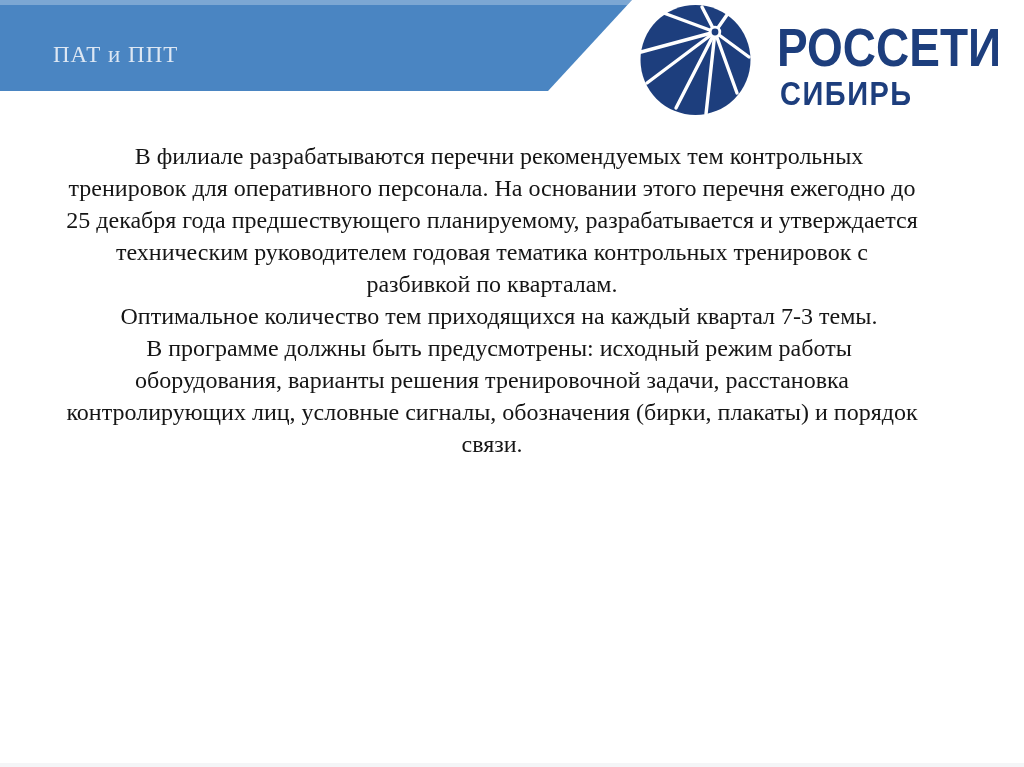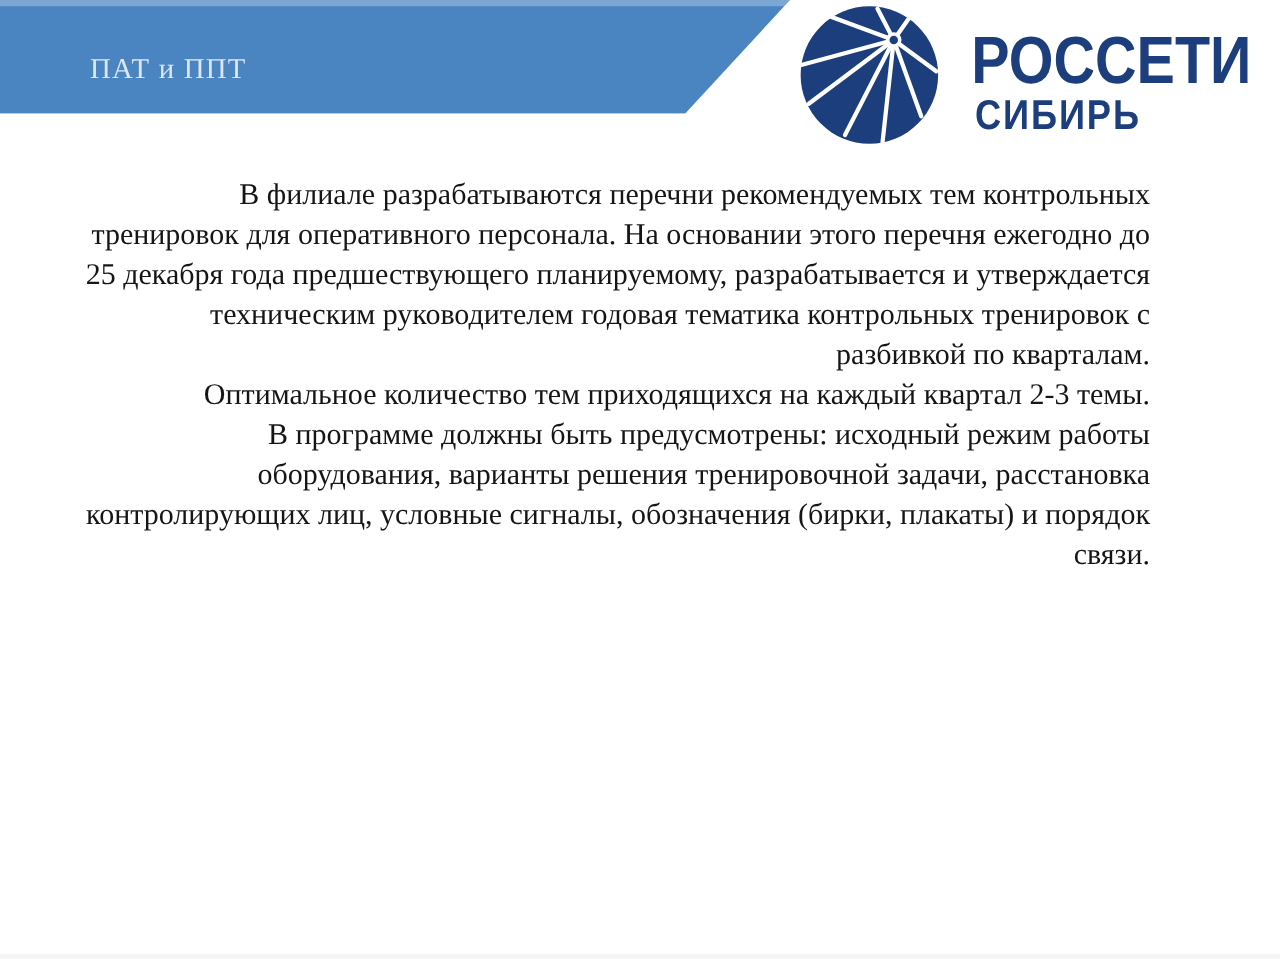--- a/index.html
+++ b/index.html
@@ -20,21 +20,21 @@
     width: 632px; height: 91px;
     background: var(--band-blue, #4a85c2);
     clip-path: polygon(0 0, 100% 0, calc(100% - 84px) 100%, 0 100%);
   }
   .band-sheen {
     position: absolute; left: 0; top: 0;
     width: 100%; height: 5px;
     background: rgba(255,255,255,0.28);
   }
   .slide-title {
-    position: absolute; left: 72px; top: 42px;
+    position: absolute; left: 53px; top: 42px;
     font-size: 23px; line-height: 1.1;
     letter-spacing: 1px;
     color: var(--title-text, #dde7f3);
     white-space: nowrap;
     font-family: Liberation Serif, serif;
   }
   
   .logo-icon-wrap {
     position: absolute; left: 636px; top: 4px;
     width: 119px; height: 112px;
@@ -56,21 +56,21 @@
     color: var(--brand-navy, #1d3e7d);
     transform: scaleY(1.15); transform-origin: left top;
     white-space: nowrap;
   }
   
   .body-text {
     position: absolute; left: 64px; top: 140px;
     width: 856px;
     font-size: 24px; line-height: 32px;
     color: var(--body-text, #151515);
-    text-align: right;
+    text-align: center;
   }
   .body-text p { margin: 0; text-indent: 14px; }
   .bottom-edge {
     position: absolute; left: 0; bottom: 0;
     width: 100%; height: 4px;
     background: #f4f5f7;
   }
 </style>
 </head>
 <body>
@@ -101,19 +101,19 @@
       <circle cx="79" cy="28" r="3.4" fill="var(--brand-navy, #1d3e7d)"></circle>
     </svg>
   </div>
 
   <div class="logo-brand">РОССЕТИ</div>
 
   <div class="logo-region">СИБИРЬ</div>
 
   <div class="body-text">
     <p>В филиале разрабатываются перечни рекомендуемых тем контрольных тренировок для оперативного персонала. На основании этого перечня ежегодно до 25 декабря года предшествующего планируемому, разрабатывается и утверждается техническим руководителем годовая тематика контрольных тренировок с разбивкой по кварталам.</p>
-    <p>Оптимальное количество тем приходящихся на каждый квартал 2-3 темы.</p>
+    <p>Оптимальное количество тем приходящихся на каждый квартал 7-3 темы.</p>
     <p>В программе должны быть предусмотрены: исходный режим работы оборудования, варианты решения тренировочной задачи, расстановка контролирующих лиц, условные сигналы, обозначения (бирки, плакаты) и порядок связи.</p>
   </div>
 
   <div class="bottom-edge"></div>
 
 </div>
 
 </body></html>

